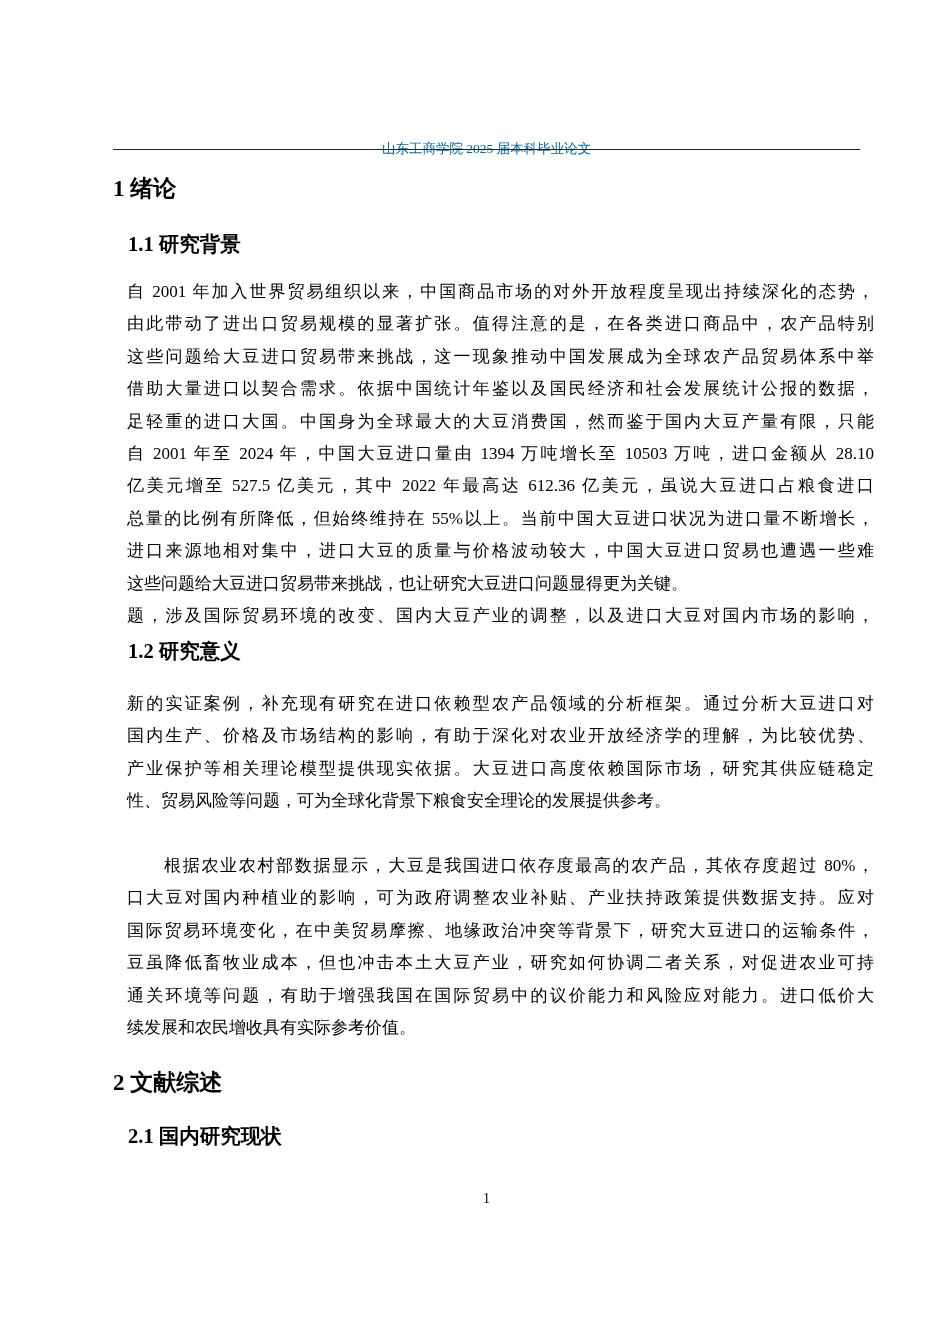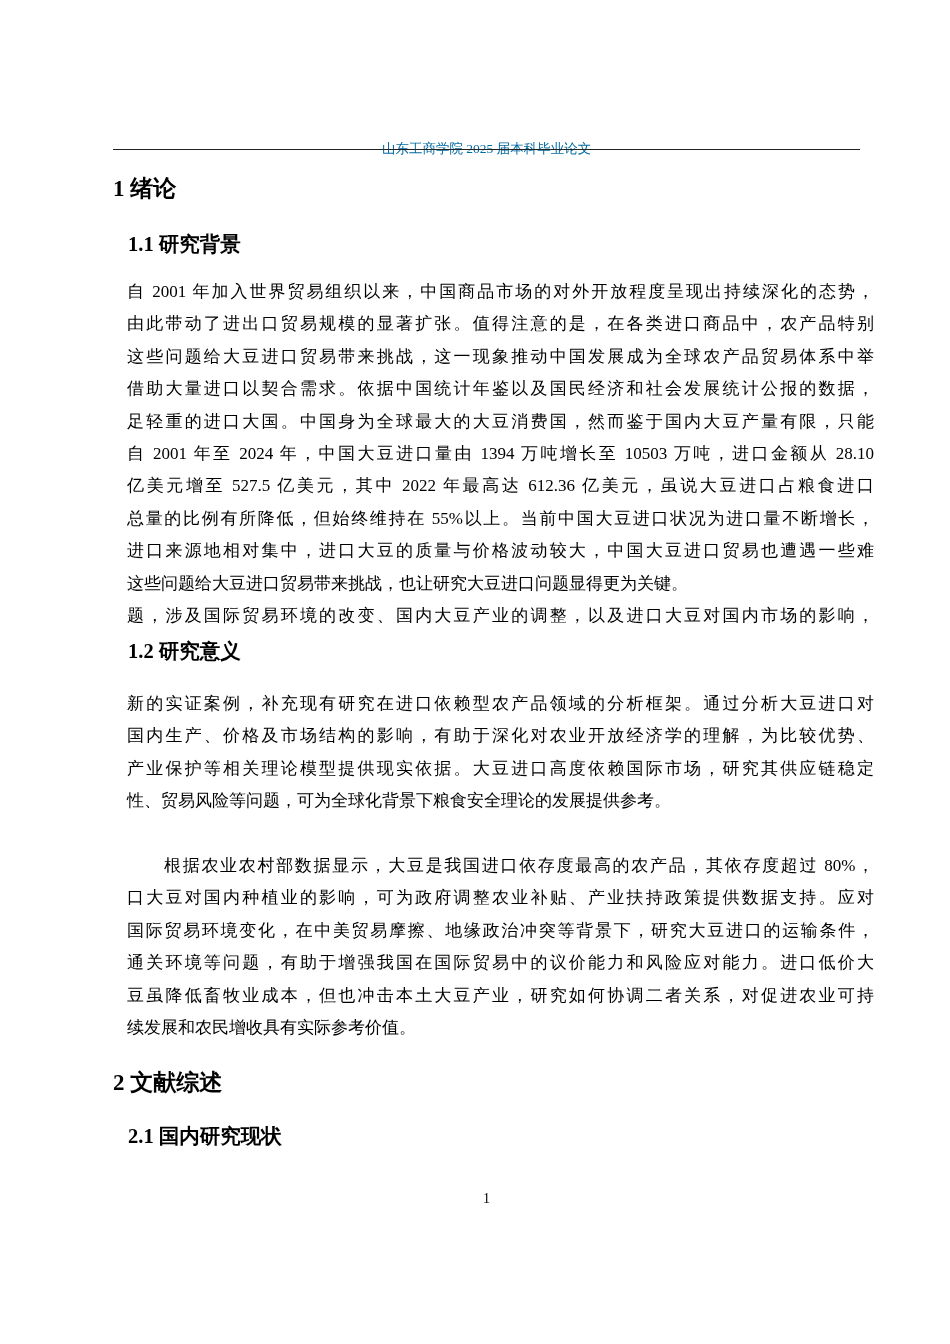--- a/index.html
+++ b/index.html
@@ -114,21 +114,21 @@
   <span class="line">新的实证案例，补充现有研究在进口依赖型农产品领域的分析框架。通过分析大豆进口对</span>
   <span class="line">国内生产、价格及市场结构的影响，有助于深化对农业开放经济学的理解，为比较优势、</span>
   <span class="line">产业保护等相关理论模型提供现实依据。大豆进口高度依赖国际市场，研究其供应链稳定</span>
   <span class="line last">性、贸易风险等问题，可为全球化背景下粮食安全理论的发展提供参考。</span>
 </div>
 
 <div class="para" style="top:836px;">
   <span class="line indent">根据农业农村部数据显示，大豆是我国进口依存度最高的农产品，其依存度超过 80%，</span>
   <span class="line">口大豆对国内种植业的影响，可为政府调整农业补贴、产业扶持政策提供数据支持。应对</span>
   <span class="line">国际贸易环境变化，在中美贸易摩擦、地缘政治冲突等背景下，研究大豆进口的运输条件，</span>
+  <span class="line">豆虽降低畜牧业成本，但也冲击本土大豆产业，研究如何协调二者关系，对促进农业可持</span>
   <span class="line">通关环境等问题，有助于增强我国在国际贸易中的议价能力和风险应对能力。进口低价大</span>
-  <span class="line">豆虽降低畜牧业成本，但也冲击本土大豆产业，研究如何协调二者关系，对促进农业可持</span>
   <span class="line last">续发展和农民增收具有实际参考价值。</span>
 </div>
 
 <h1 class="h1" style="top:1068px;">2 文献综述</h1>
 <h2 class="h2" style="top:1114px;">2.1 国内研究现状</h2>
 
 <div class="page-number">1</div>
 
 </body></html>

